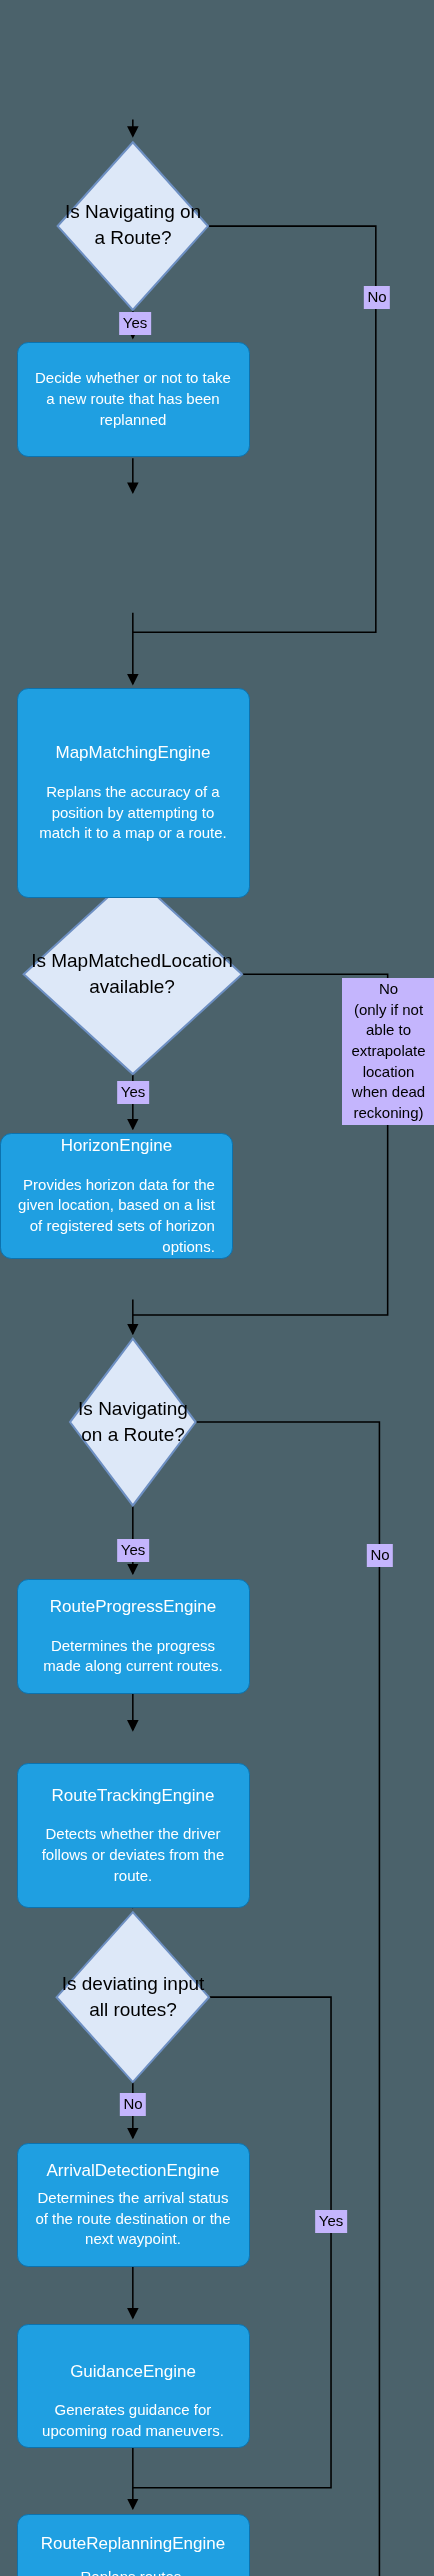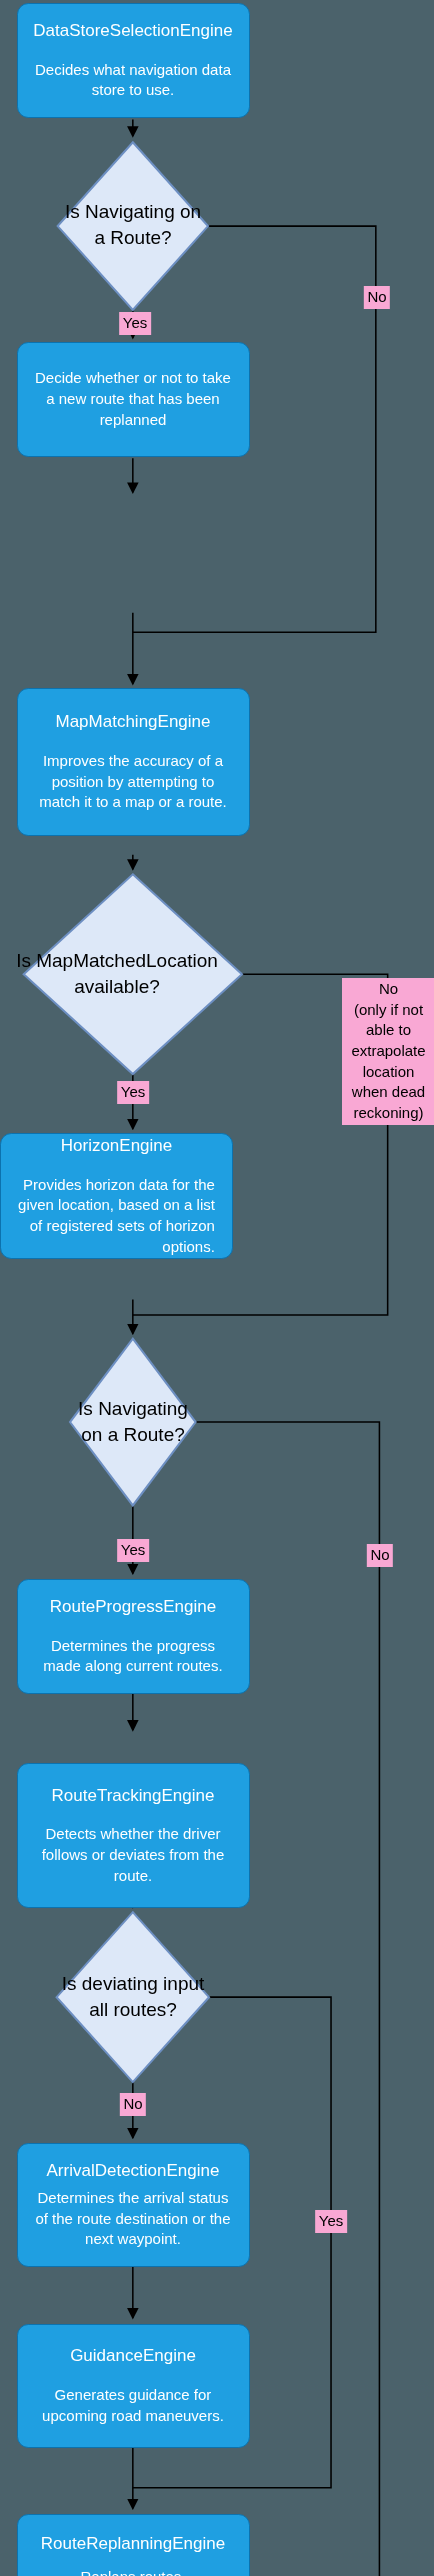--- a/index.html
+++ b/index.html
@@ -35,21 +35,21 @@
   }
   .diamond-text{
     position:absolute;z-index:3;
     display:flex;align-items:center;justify-content:center;
     text-align:center;color:#000;
     font-size:19px;line-height:1.35;
     white-space:pre-line;
   }
   .edge-label{
     position:absolute;z-index:4;
-    background:#f9a8d4;color:#000;
+    background:#c4b5fd;color:#000;
     font-size:15px;line-height:1.38;
     padding:1px 3.6px;
     text-align:center;
     transform:translateX(-50%);
     white-space:pre-line;
   }
   .edge-label.block{transform:none;padding:1px 0;}
 </style>
 </head>
 <body>
@@ -83,36 +83,31 @@
       <path d="M258 5060 V5148" marker-end="url(#arrow)"></path>
     </g>
     <g fill="#DDE8F8" stroke="#6D8FC2" stroke-width="4">
       <polygon points="258,274 404,437 258,600 112,437"></polygon>
       <polygon points="258,1696 470,1890 258,2084 46,1890"></polygon>
       <polygon points="258,2598 380,2760 258,2922 136,2760"></polygon>
       <polygon points="258,3712 406,3877 258,4042 110,3877"></polygon>
     </g>
   </svg>
 
-  <div class="node" style="left:16.5px;top:3.1px;width:233px;height:115px;">
-    <div class="node-title">DataStoreSelectionEngine</div>
-    <div class="node-desc">Decides what navigation data
-store to use.</div>
-  </div>
 
   <div class="node" style="left:16.5px;top:342px;width:233px;height:115px;">
     <div class="node-desc">Decide whether or not to take
 a new route that has been
 replanned</div>
   </div>
 
 
-  <div class="node" style="left:16.5px;top:688px;width:233px;height:148px;">
+  <div class="node" style="left:16.5px;top:688px;width:233px;height:210px;">
     <div class="node-title">MapMatchingEngine</div>
-    <div class="node-desc">Improves the accuracy of a
+    <div class="node-desc">Replans the accuracy of a
 position by attempting to
 match it to a map or a route.</div>
   </div>
 
   <div class="node" style="left:0;top:1133px;width:233px;height:126px;text-align:right;">
     <div class="node-title">HorizonEngine</div>
     <div class="node-desc">Provides horizon data for the
 given location, based on a list
 of registered sets of horizon
 options.</div>
@@ -131,34 +126,34 @@
 route.</div>
   </div>
 
   <div class="node" style="left:16.5px;top:2143px;width:233px;height:124px;gap:7px;">
     <div class="node-title">ArrivalDetectionEngine</div>
     <div class="node-desc">Determines the arrival status
 of the route destination or the
 next waypoint.</div>
   </div>
 
-  <div class="node" style="left:16.5px;top:2324px;width:233px;height:124px;">
+  <div class="node" style="left:16.5px;top:2324px;width:233px;height:124px;justify-content:flex-end;">
     <div class="node-title">GuidanceEngine</div>
     <div class="node-desc">Generates guidance for
 upcoming road maneuvers.</div>
   </div>
 
   <div class="node" style="left:16.5px;top:2514px;width:233px;height:93px;gap:13.4px;">
     <div class="node-title">RouteReplanningEngine</div>
     <div class="node-desc">Replans routes.</div>
   </div>
 
   <div class="diamond-text" style="left:58px;top:141px;width:150px;height:168px;">Is Navigating on
 a Route?</div>
-  <div class="diamond-text" style="left:8px;top:874px;width:218px;height:200px;">Is MapMatchedLocation
+  <div class="diamond-text" style="left:23px;top:874px;width:218px;height:200px;">Is MapMatchedLocation
 available?</div>
   <div class="diamond-text" style="left:70px;top:1338px;width:126px;height:167px;">Is Navigating
 on a Route?</div>
   <div class="diamond-text" style="left:57px;top:1912px;width:152px;height:170px;">Is deviating input
 all routes?</div>
 
   <div class="edge-label" style="left:135px;top:312px;">Yes</div>
   <div class="edge-label" style="left:377px;top:286px;">No</div>
   <div class="edge-label" style="left:133px;top:1081px;">Yes</div>
   <div class="edge-label block" style="left:342px;top:978px;width:93px;">No

